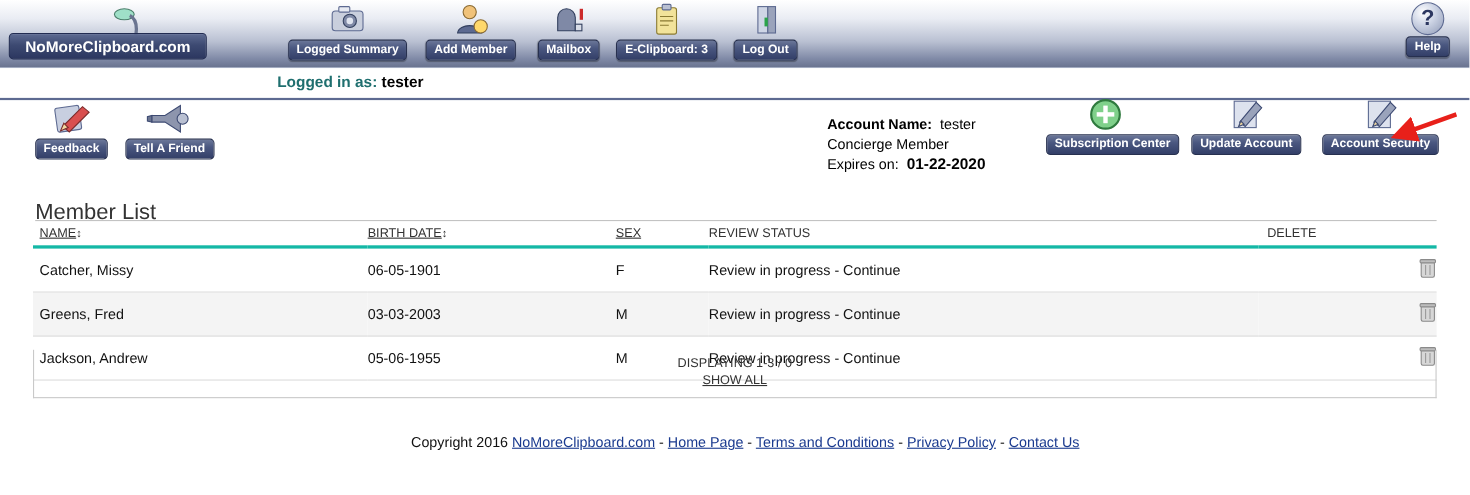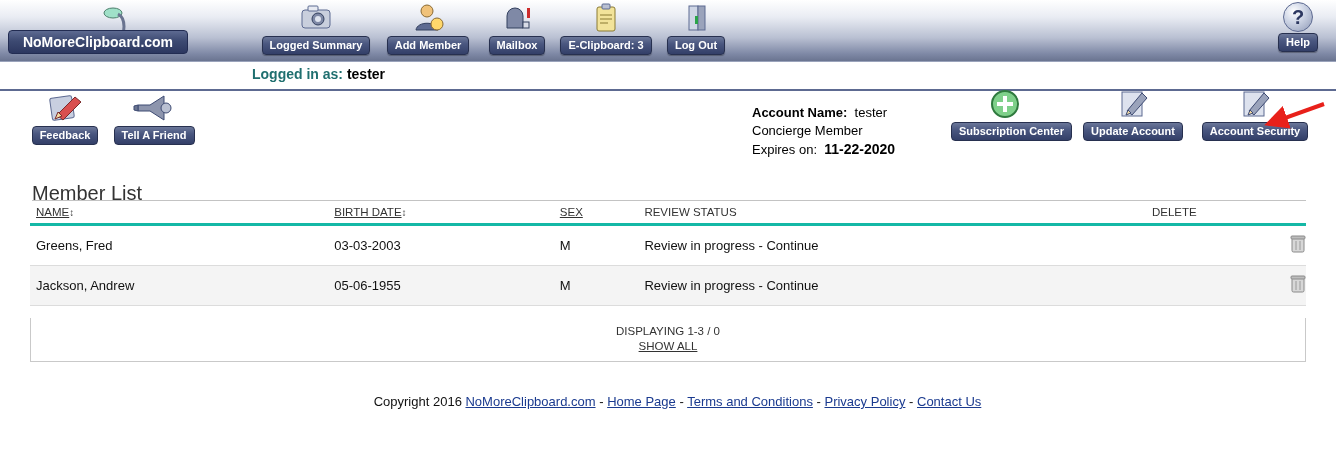--- a/index.html
+++ b/index.html
@@ -280,21 +280,21 @@
     </div>
 
     <div class="acctinfo">
       <div>
         <span class="k">Account Name:</span>
         &nbsp;<span>tester</span>
       </div>
       <div>Concierge Member</div>
       <div>
         <span>Expires on:</span>
-        &nbsp;<span class="bigdate">11-22-2020</span>
+        &nbsp;<span class="bigdate">01-22-2020</span>
       </div>
     </div>
 
     <div class="actbtn" style="left:938px;top:-4px;width:134px;text-align:right;">
       <div class="acticon">
         <svg width="48" height="34" viewBox="0 0 48 34">
           <circle cx="24" cy="17" r="13" fill="#7fd08a" stroke="#2f7a3e" stroke-width="2"></circle>
           <rect x="22" y="9" width="4" height="16" fill="#ffffff"></rect>
           <rect x="16" y="15" width="16" height="4" fill="#ffffff"></rect>
         </svg>
@@ -351,20 +351,36 @@
         </th>
         <th class="col-rev">
           <span>REVIEW STATUS</span>
         </th>
         <th class="col-del">
           <span>DELETE</span>
         </th>
       </tr>
     </thead>
     <tbody>
+      <tr>
+        <td class="col-name">Catcher, Missy</td>
+        <td class="col-bd">06-05-1901</td>
+        <td class="col-sex">F</td>
+        <td class="col-rev">Review in progress - Continue</td>
+        <td class="col-del">
+          <span class="trash">
+            <svg width="16" height="20" viewBox="0 0 16 20">
+              <rect x="2" y="4" width="12" height="14" rx="1.5" fill="#d7d7d7" stroke="#8a8a8a"></rect>
+              <rect x="1" y="2" width="14" height="3" rx="1" fill="#bdbdbd" stroke="#8a8a8a"></rect>
+              <line x1="6" y1="7" x2="6" y2="16" stroke="#9a9a9a"></line>
+              <line x1="10" y1="7" x2="10" y2="16" stroke="#9a9a9a"></line>
+            </svg>
+          </span>
+        </td>
+      </tr>
       <tr>
         <td class="col-name">Greens, Fred</td>
         <td class="col-bd">03-03-2003</td>
         <td class="col-sex">M</td>
         <td class="col-rev">Review in progress - Continue</td>
         <td class="col-del">
           <span class="trash">
             <svg width="16" height="20" viewBox="0 0 16 20">
               <rect x="2" y="4" width="12" height="14" rx="1.5" fill="#d7d7d7" stroke="#8a8a8a"></rect>
               <rect x="1" y="2" width="14" height="3" rx="1" fill="#bdbdbd" stroke="#8a8a8a"></rect>

